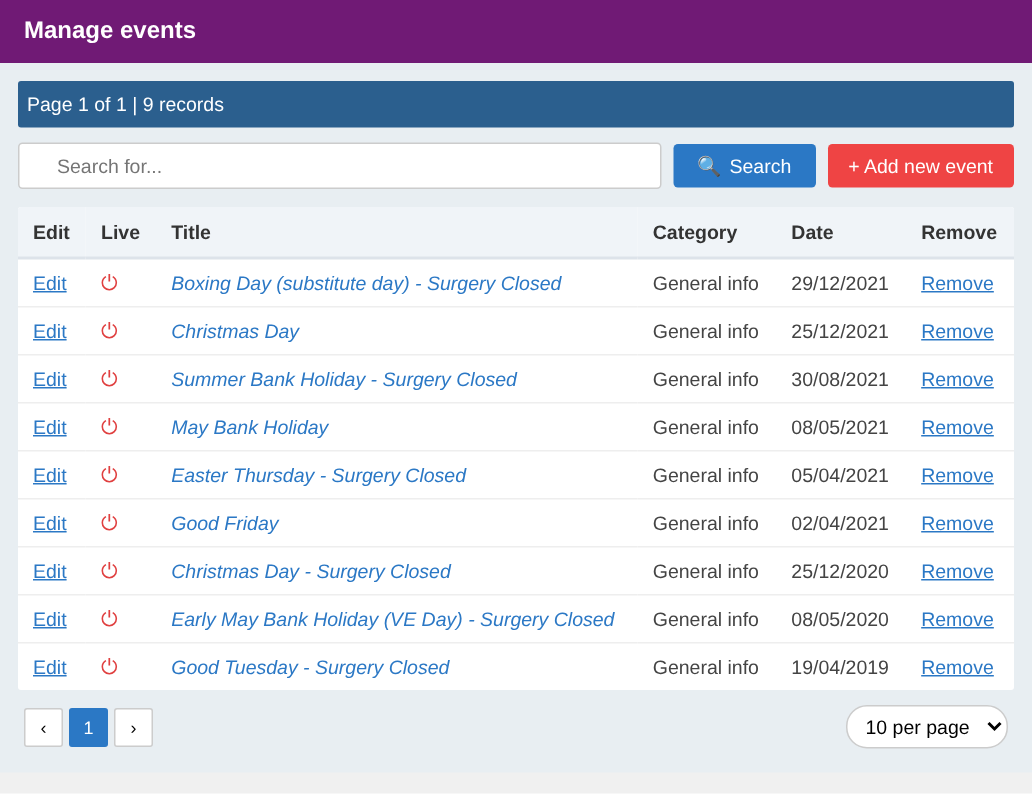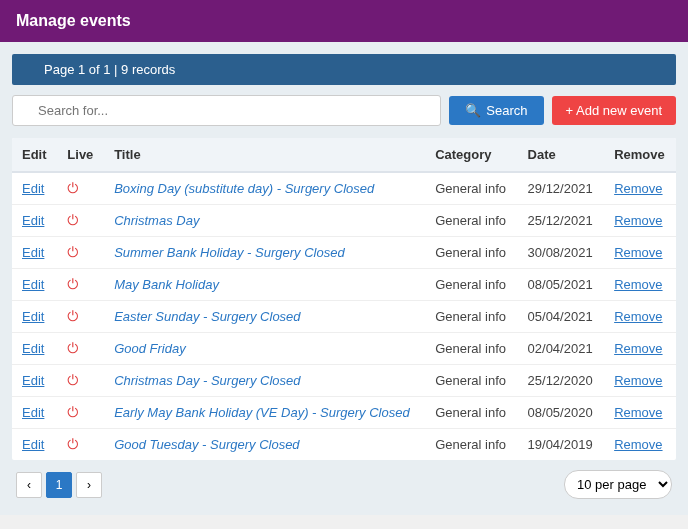--- a/index.html
+++ b/index.html
@@ -14,21 +14,21 @@
     }
 
     .content-area {
       background: #e8eef2;
       padding: 12px;
     }
 
     .info-bar {
       background: #2b5f8e;
       color: white;
-      padding: 8px 32px;
+      padding: 8px 6px;
       font-size: 13px;
       margin-bottom: 10px;
       border-radius: 2px;
     }
 
     .toolbar {
       display: flex;
       gap: 8px;
       margin-bottom: 12px;
       align-items: center;
@@ -232,21 +232,21 @@
       <td><span class="edit-link">Edit</span></td>
       <td><span class="power-icon">⏻</span></td>
       <td class="title-cell">May Bank Holiday</td>
       <td>General info</td>
       <td>08/05/2021</td>
       <td><span class="remove-link">Remove</span></td>
     </tr>
           <tr>
       <td><span class="edit-link">Edit</span></td>
       <td><span class="power-icon">⏻</span></td>
-      <td class="title-cell">Easter Sunday - Surgery Closed</td>
+      <td class="title-cell">Easter Thursday - Surgery Closed</td>
       <td>General info</td>
       <td>05/04/2021</td>
       <td><span class="remove-link">Remove</span></td>
     </tr>
           <tr>
       <td><span class="edit-link">Edit</span></td>
       <td><span class="power-icon">⏻</span></td>
       <td class="title-cell">Good Friday</td>
       <td>General info</td>
       <td>02/04/2021</td>

